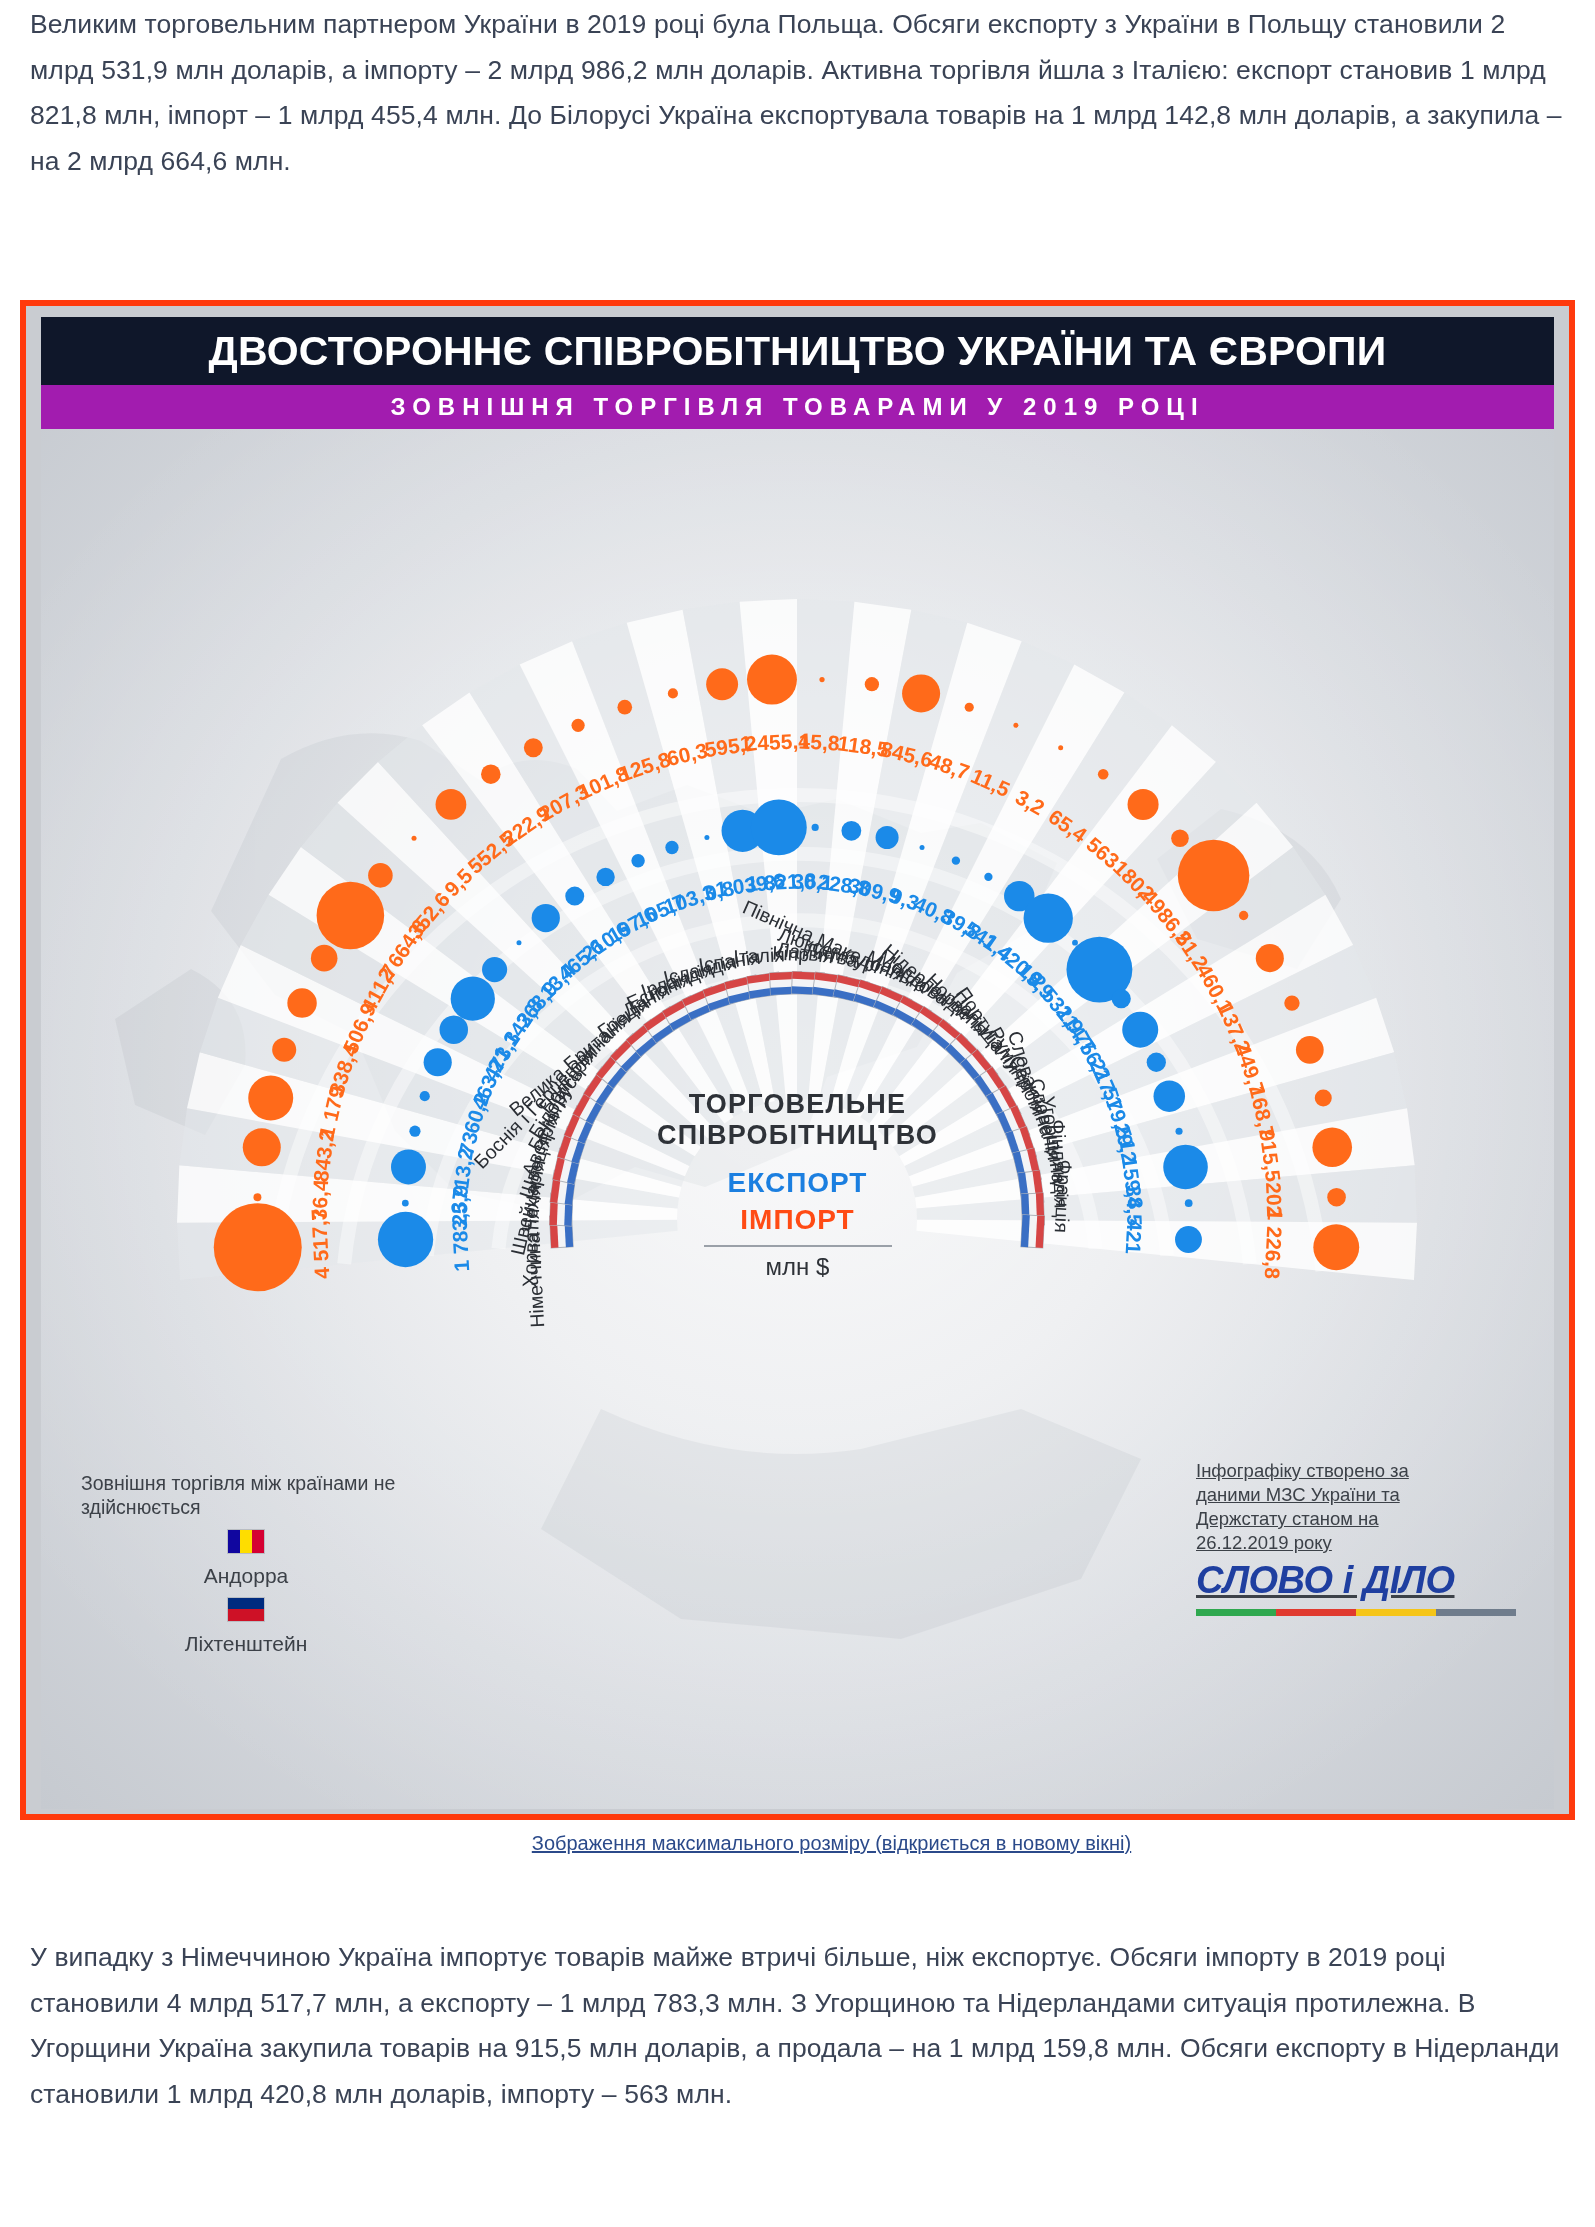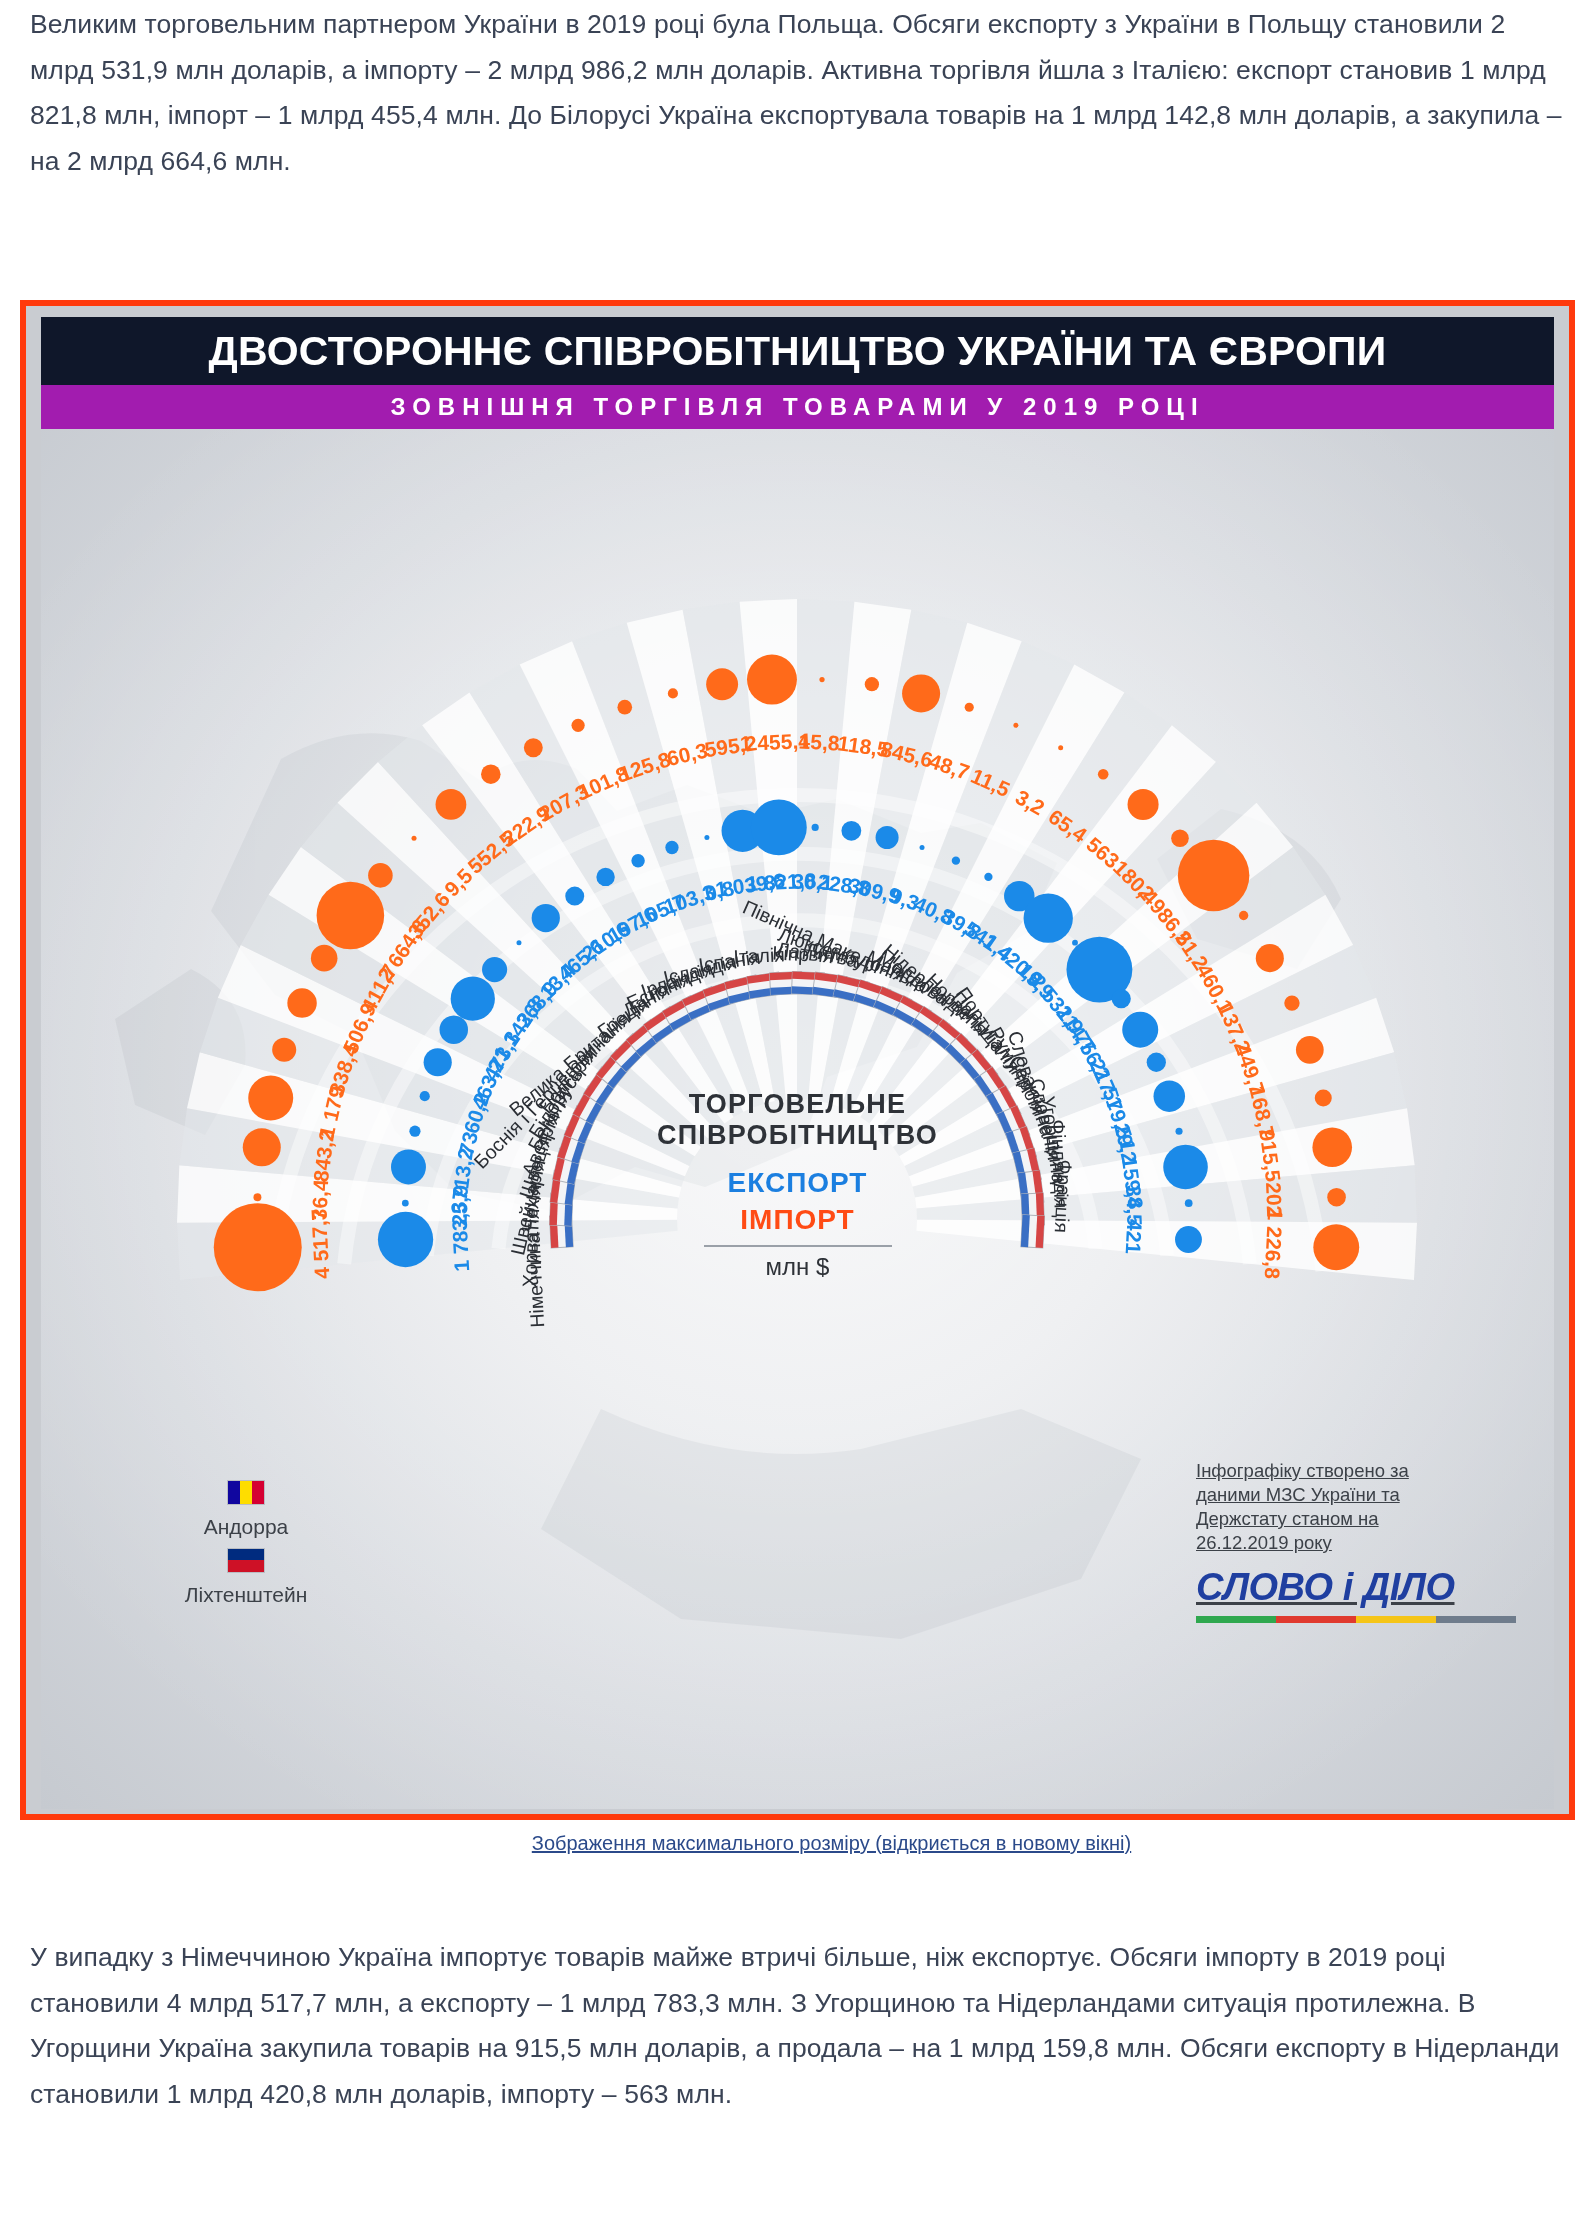--- a/index.html
+++ b/index.html
@@ -64,21 +64,21 @@
   
   .legend{position:absolute;left:40px;top:1042px;width:330px;color:#3c4148;}
   .legend-title{font-size:19.5px;line-height:1.25;font-weight:500;}
   .legend-row{display:flex;align-items:center;gap:10px;margin-top:9px;flex-direction:column;}
   .legend-row .flag{width:38px;height:25px;border:1px solid #b9bdc3;box-sizing:border-box;}
   .legend-row span{font-size:21px;}
 
   
   .source{position:absolute;right:38px;top:1030px;width:320px;text-align:left;color:#3c4148;
     font-size:18.5px;line-height:1.3;text-decoration:underline;}
-  .brand{margin-top:8px;}
+  .brand{margin-top:1px;}
   .brand-text{font-size:38px;font-weight:bold;font-style:italic;color:#1f3fa0;letter-spacing:-0.5px;}
   .brand-bar{display:flex;height:7px;margin-top:3px;}
   .brand-bar i{flex:1;display:block;}
 
   
   #caption{
     position:absolute;left:0;top:1832px;width:1595px;text-align:center;
     font-size:20px;color:#2b4a8a;text-decoration:underline;margin-left:34px;
   }
 </style>
@@ -523,20 +523,21 @@
       <div class="center-block">
         <div class="center-title">ТОРГОВЕЛЬНЕ</div>
         <div class="center-title">СПІВРОБІТНИЦТВО</div>
         <div class="center-exp">ЕКСПОРТ</div>
         <div class="center-imp">ІМПОРТ</div>
         <div class="center-rule"></div>
         <div class="center-unit">млн $</div>
       </div>
 
       <div class="legend">
+        <div class="legend-title">Зовнішня торгівля між країнами не здійснюється</div>
         <div class="legend-row">
           <span class="flag" style="background:linear-gradient(90deg,#10069f 0 33%,#fedd00 33% 66%,#d50032 66% 100%)"></span>
           <span>Андорра</span>
         </div>
         <div class="legend-row">
           <span class="flag" style="background:linear-gradient(180deg,#002b7f 0 50%,#ce1126 50% 100%)"></span>
           <span>Ліхтенштейн</span>
         </div>
       </div>
 

